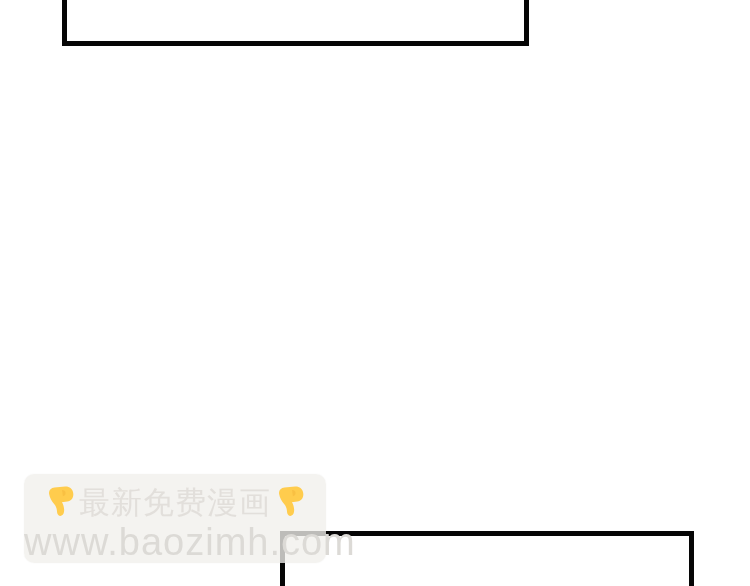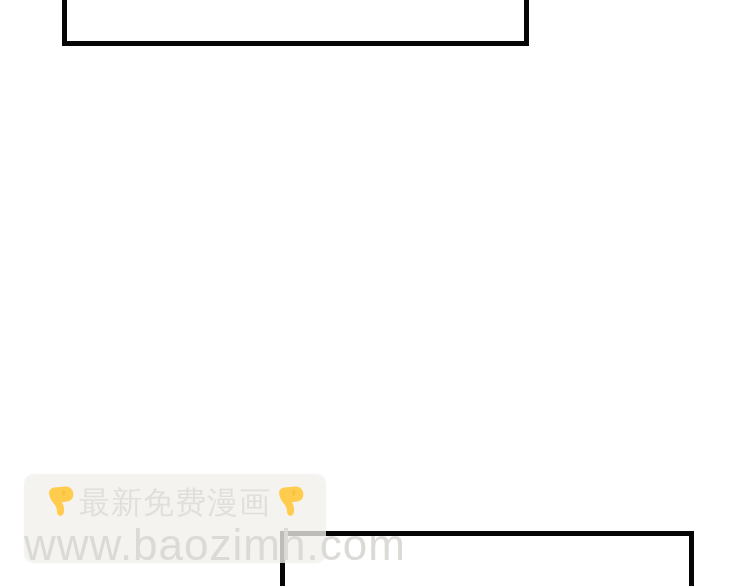--- a/index.html
+++ b/index.html
@@ -58,21 +58,21 @@
   .wm-cn-text {
     font-size: 31px;
     line-height: 1;
     letter-spacing: 1px;
     color: #e2dfdb;
     font-weight: 500;
     white-space: nowrap;
   }
   .wm-url {
     text-align: center;
-    font-size: 44px;
+    font-size: 38px;
     line-height: 1;
     letter-spacing: 1px;
     color: #dcdad6;
     margin-top: 2px;
     white-space: nowrap;
   }
   .emoji-down {
     width: 32px;
     height: 36px;
     flex: 0 0 auto;

